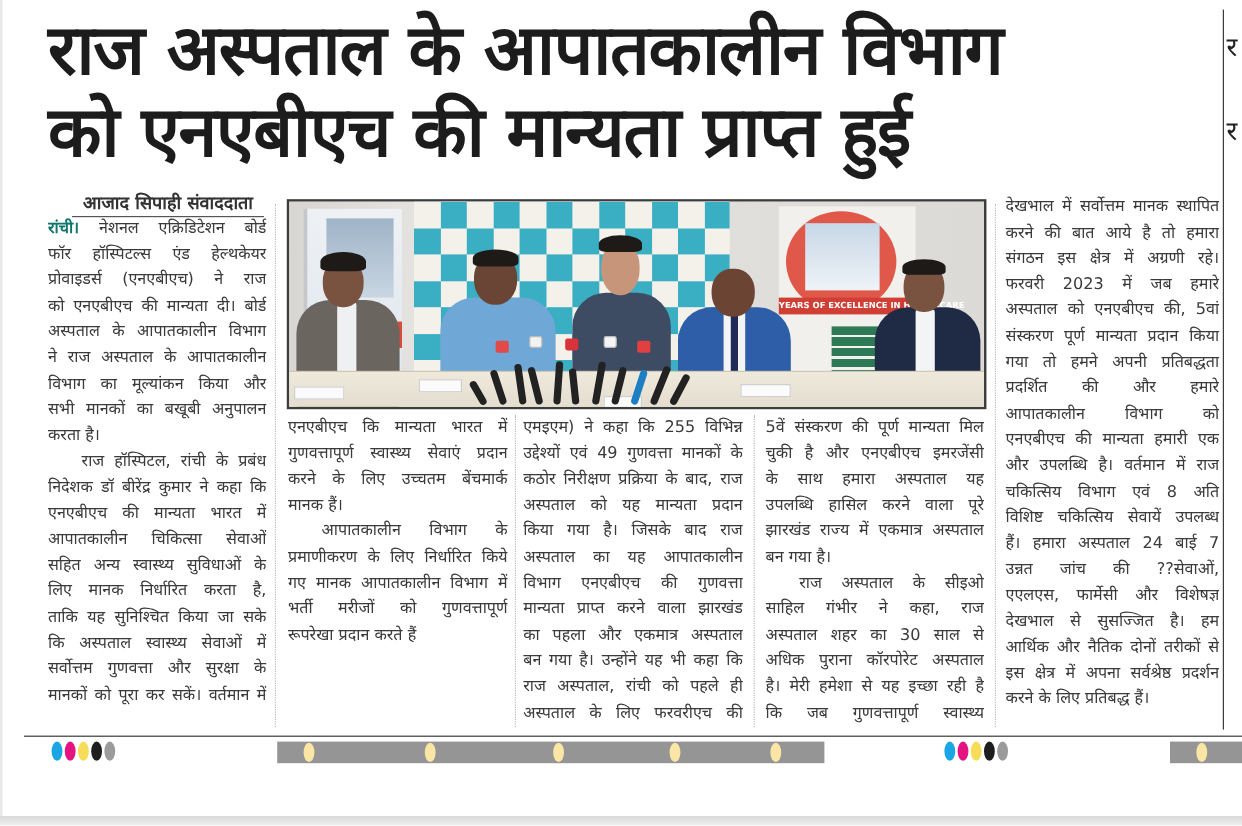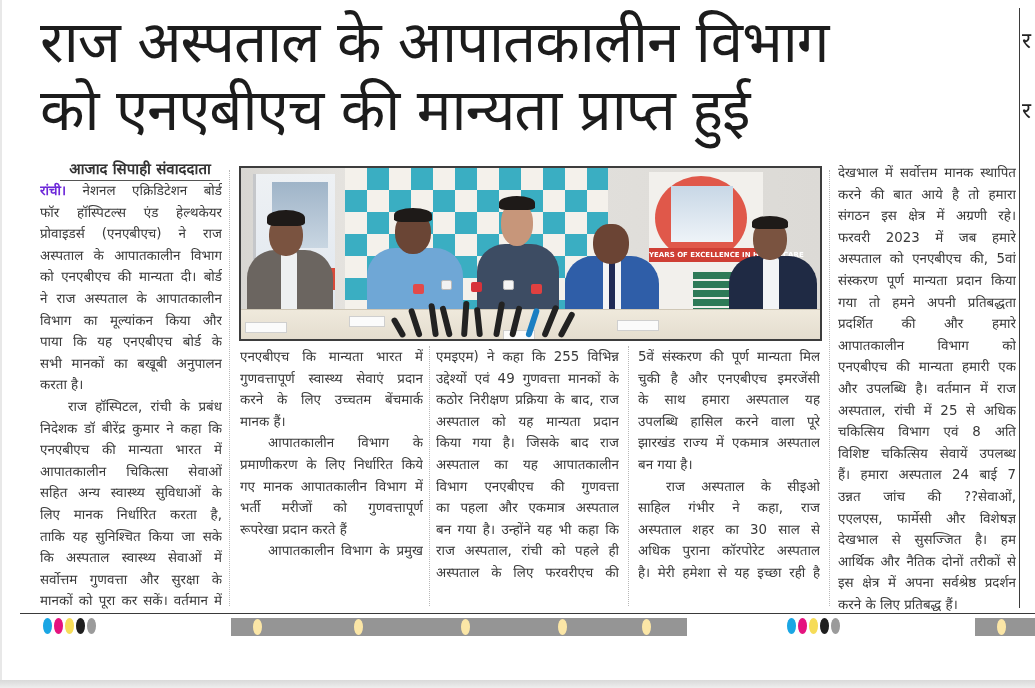--- a/index.html
+++ b/index.html
@@ -7,35 +7,35 @@
     body { position: relative; font-family: "DejaVu Sans", sans-serif; color: #2a2a2a; }
 
     .page { position: absolute; left: 0; top: 0; width: 1035px; height: 688px; background: #fff; }
     .left-edge { position: absolute; left: 0; top: 0; width: 2px; height: 680px; background: #e8e8e8; }
     .bottom-shadow { position: absolute; left: 0; top: 680px; width: 1035px; height: 8px;
       background: linear-gradient(#d9d9d9, #eeeeee); }
 
     .headline { position: absolute; left: 40px; top: 8px; width: 975px;
       font-family: "DejaVu Sans", sans-serif; font-weight: 400; color: #1c1c1c;
       font-size: 58px; line-height: 68px; letter-spacing: -1px; white-space: nowrap; }
-    .headline div { height: 68px; }
+    .headline div { height: 68px; font-weight: bold; }
 
     .right-rule { position: absolute; left: 1019px; top: 8px; width: 1px; height: 600px; background: #3b3b3b; }
     .next-glyph { position: absolute; left: 1022px; font-size: 22px; color: #222; line-height: 22px; }
 
     .byline { position: absolute; left: 60px; top: 158px; width: 160px; font-size: 15px; font-weight: bold;
       color: #333; text-align: center; padding-bottom: 2px; border-bottom: 1px solid #555; white-space: nowrap; }
 
     .col { position: absolute; font-size: 13.4px; line-height: 21.6px; color: #3a3a3a;
       text-align: justify; text-align-last: justify; }
     .col .line { display: block; height: 21.6px; white-space: nowrap; overflow: hidden;
       text-align: justify; text-align-last: justify; }
     .col .line.last { text-align-last: left; }
     .col .indent { padding-left: 28px; }
-    .dateline { font-weight: bold; color: #6d28d9; }
+    .dateline { font-weight: bold; color: #0f766e; }
 
     .col1 { left: 40px; top: 180px; width: 182px; }
     .col2 { left: 240px; top: 346px; width: 183px; }
     .col3 { left: 436px; top: 346px; width: 183px; }
     .col4 { left: 638px; top: 346px; width: 182px; }
     .col5 { left: 838px; top: 162px; width: 178px; }
 
     .col-divider { position: absolute; width: 0; border-left: 1px dotted #b8b8b8; }
 
     .photo { position: absolute; left: 239px; top: 166px; width: 583px; height: 175px;
@@ -92,25 +92,24 @@
   <div class="right-rule"></div>
   <div class="next-glyph" style="top:30px">र</div>
   <div class="next-glyph" style="top:100px">र</div>
 
   <div class="byline">आजाद सिपाही संवाददाता</div>
 
   <div class="col col1">
     <span class="line"><span class="dateline">रांची।</span><span> नेशनल एक्रिडिटेशन बोर्ड</span></span>
     <span class="line">फॉर हॉस्पिटल्स एंड हेल्थकेयर</span>
     <span class="line">प्रोवाइडर्स (एनएबीएच) ने राज</span>
+    <span class="line">को एनएबीएच की मान्यता दी। बोर्ड</span>
     <span class="line">अस्पताल के आपातकालीन विभाग</span>
-    <span class="line">को एनएबीएच की मान्यता दी। बोर्ड</span>
     <span class="line">ने राज अस्पताल के आपातकालीन</span>
     <span class="line">विभाग का मूल्यांकन किया और</span>
-    <span class="line">पाया कि यह एनएबीएच बोर्ड के</span>
     <span class="line">सभी मानकों का बखूबी अनुपालन</span>
     <span class="line last">करता है।</span>
     <span class="line indent">राज हॉस्पिटल, रांची के प्रबंध</span>
     <span class="line">निदेशक डॉ बीरेंद्र कुमार ने कहा कि</span>
     <span class="line">एनएबीएच की मान्यता भारत में</span>
     <span class="line">आपातकालीन चिकित्सा सेवाओं</span>
     <span class="line">सहित अन्य स्वास्थ्य सुविधाओं के</span>
     <span class="line">लिए मानक निर्धारित करता है,</span>
     <span class="line">ताकि यह सुनिश्चित किया जा सके</span>
     <span class="line">कि अस्पताल स्वास्थ्य सेवाओं में</span>
@@ -200,64 +199,64 @@
   <div class="col col2">
     <span class="line">एनएबीएच कि मान्यता भारत में</span>
     <span class="line">गुणवत्तापूर्ण स्वास्थ्य सेवाएं प्रदान</span>
     <span class="line">करने के लिए उच्चतम बेंचमार्क</span>
     <span class="line last">मानक हैं।</span>
     <span class="line indent">आपातकालीन विभाग के</span>
     <span class="line">प्रमाणीकरण के लिए निर्धारित किये</span>
     <span class="line">गए मानक आपातकालीन विभाग में</span>
     <span class="line">भर्ती मरीजों को गुणवत्तापूर्ण</span>
     <span class="line last">रूपरेखा प्रदान करते हैं</span>
-    <span class="line indent">आपातकालीन विभाग के प्रमुख</span>
   </div>
 
   <div class="col col3">
     <span class="line">एमइएम) ने कहा कि 255 विभिन्न</span>
     <span class="line">उद्देश्यों एवं 49 गुणवत्ता मानकों के</span>
     <span class="line">कठोर निरीक्षण प्रक्रिया के बाद, राज</span>
     <span class="line">अस्पताल को यह मान्यता प्रदान</span>
     <span class="line">किया गया है। जिसके बाद राज</span>
     <span class="line">अस्पताल का यह आपातकालीन</span>
     <span class="line">विभाग एनएबीएच की गुणवत्ता</span>
+    <span class="line">मान्यता प्राप्त करने वाला झारखंड</span>
     <span class="line">का पहला और एकमात्र अस्पताल</span>
     <span class="line">बन गया है। उन्होंने यह भी कहा कि</span>
     <span class="line">राज अस्पताल, रांची को पहले ही</span>
     <span class="line">अस्पताल के लिए फरवरीएच की</span>
   </div>
 
   <div class="col col4">
     <span class="line">5वें संस्करण की पूर्ण मान्यता मिल</span>
     <span class="line">चुकी है और एनएबीएच इमरजेंसी</span>
     <span class="line">के साथ हमारा अस्पताल यह</span>
     <span class="line">उपलब्धि हासिल करने वाला पूरे</span>
     <span class="line">झारखंड राज्य में एकमात्र अस्पताल</span>
     <span class="line last">बन गया है।</span>
     <span class="line indent">राज अस्पताल के सीइओ</span>
     <span class="line">साहिल गंभीर ने कहा, राज</span>
     <span class="line">अस्पताल शहर का 30 साल से</span>
     <span class="line">अधिक पुराना कॉरपोरेट अस्पताल</span>
     <span class="line">है। मेरी हमेशा से यह इच्छा रही है</span>
+    <span class="line">कि जब गुणवत्तापूर्ण स्वास्थ्य</span>
   </div>
 
   <div class="col col5">
     <span class="line">देखभाल में सर्वोत्तम मानक स्थापित</span>
     <span class="line">करने की बात आये है तो हमारा</span>
     <span class="line">संगठन इस क्षेत्र में अग्रणी रहे।</span>
     <span class="line">फरवरी 2023 में जब हमारे</span>
     <span class="line">अस्पताल को एनएबीएच की, 5वां</span>
     <span class="line">संस्करण पूर्ण मान्यता प्रदान किया</span>
     <span class="line">गया तो हमने अपनी प्रतिबद्धता</span>
     <span class="line">प्रदर्शित की और हमारे</span>
     <span class="line">आपातकालीन विभाग को</span>
     <span class="line">एनएबीएच की मान्यता हमारी एक</span>
     <span class="line">और उपलब्धि है। वर्तमान में राज</span>
-    <span class="line">अस्पताल, रांची में 25 से अधिक</span>
     <span class="line">चकित्सिय विभाग एवं 8 अति</span>
     <span class="line">विशिष्ट चकित्सिय सेवायें उपलब्ध</span>
     <span class="line">हैं। हमारा अस्पताल 24 बाई 7</span>
     <span class="line">उन्नत जांच की ??सेवाओं,</span>
     <span class="line">एएलएस, फार्मेसी और विशेषज्ञ</span>
     <span class="line">देखभाल से सुसज्जित है। हम</span>
     <span class="line">आर्थिक और नैतिक दोनों तरीकों से</span>
     <span class="line">इस क्षेत्र में अपना सर्वश्रेष्ठ प्रदर्शन</span>
     <span class="line last">करने के लिए प्रतिबद्ध हैं।</span>
   </div>

